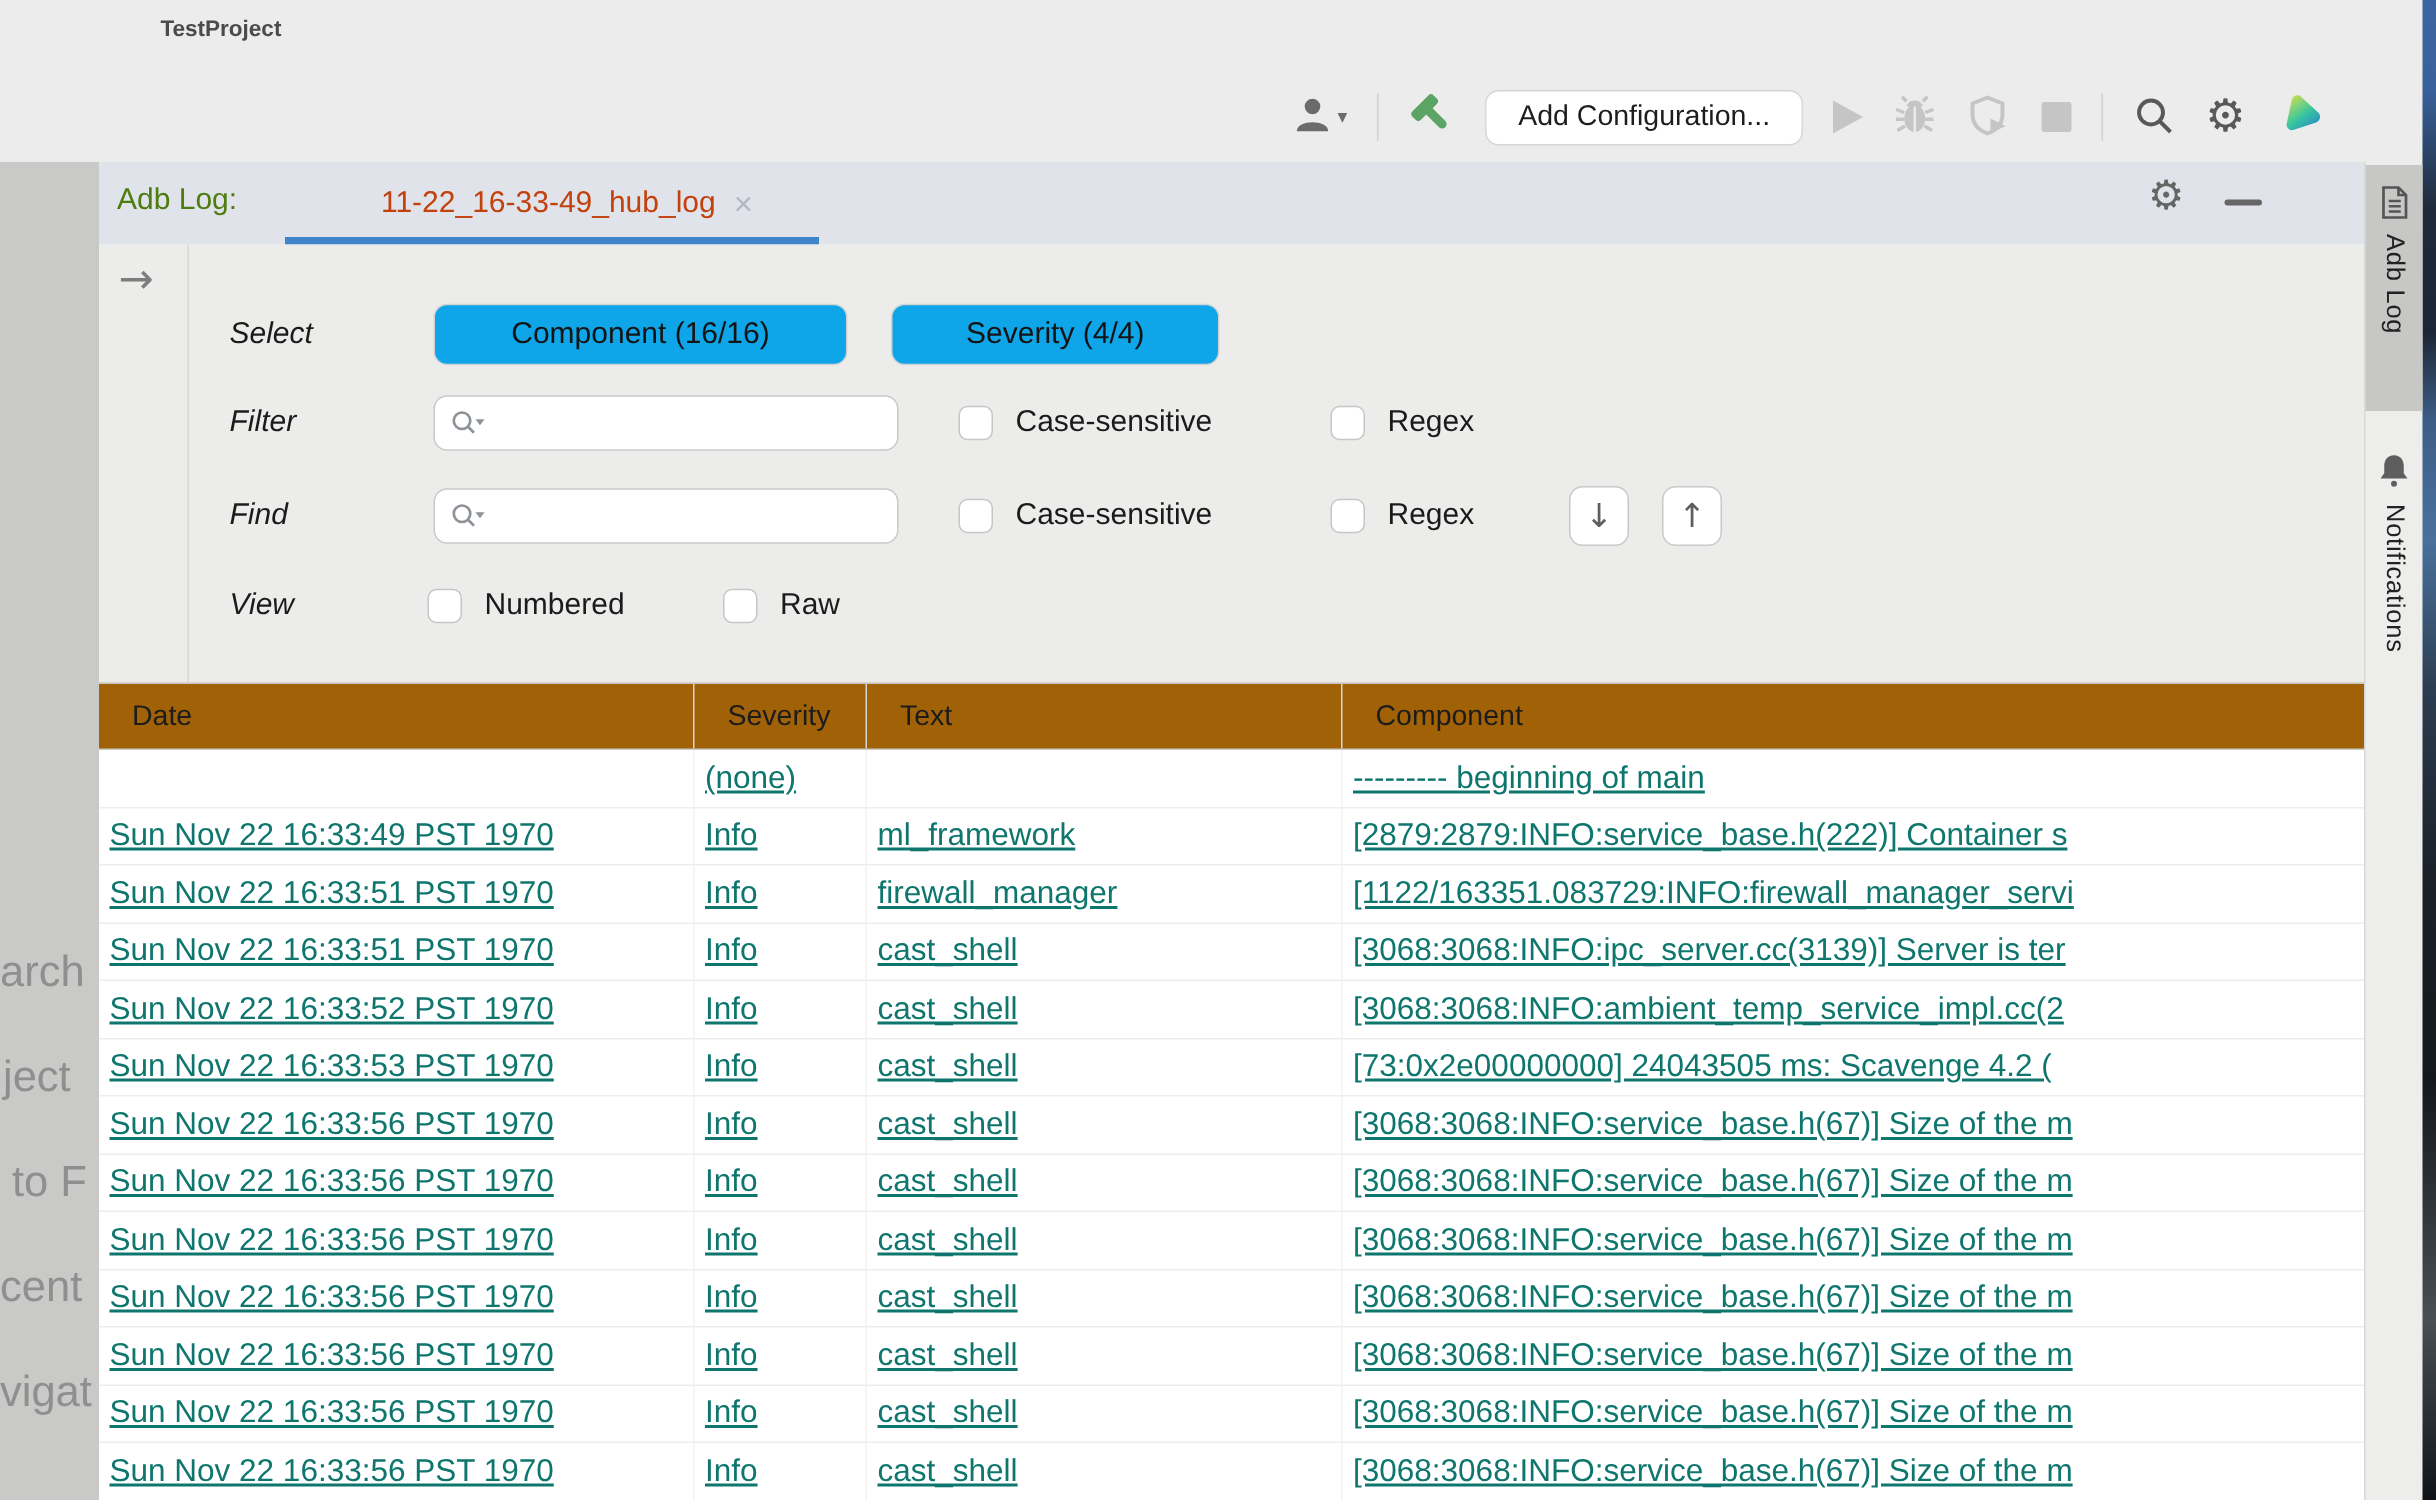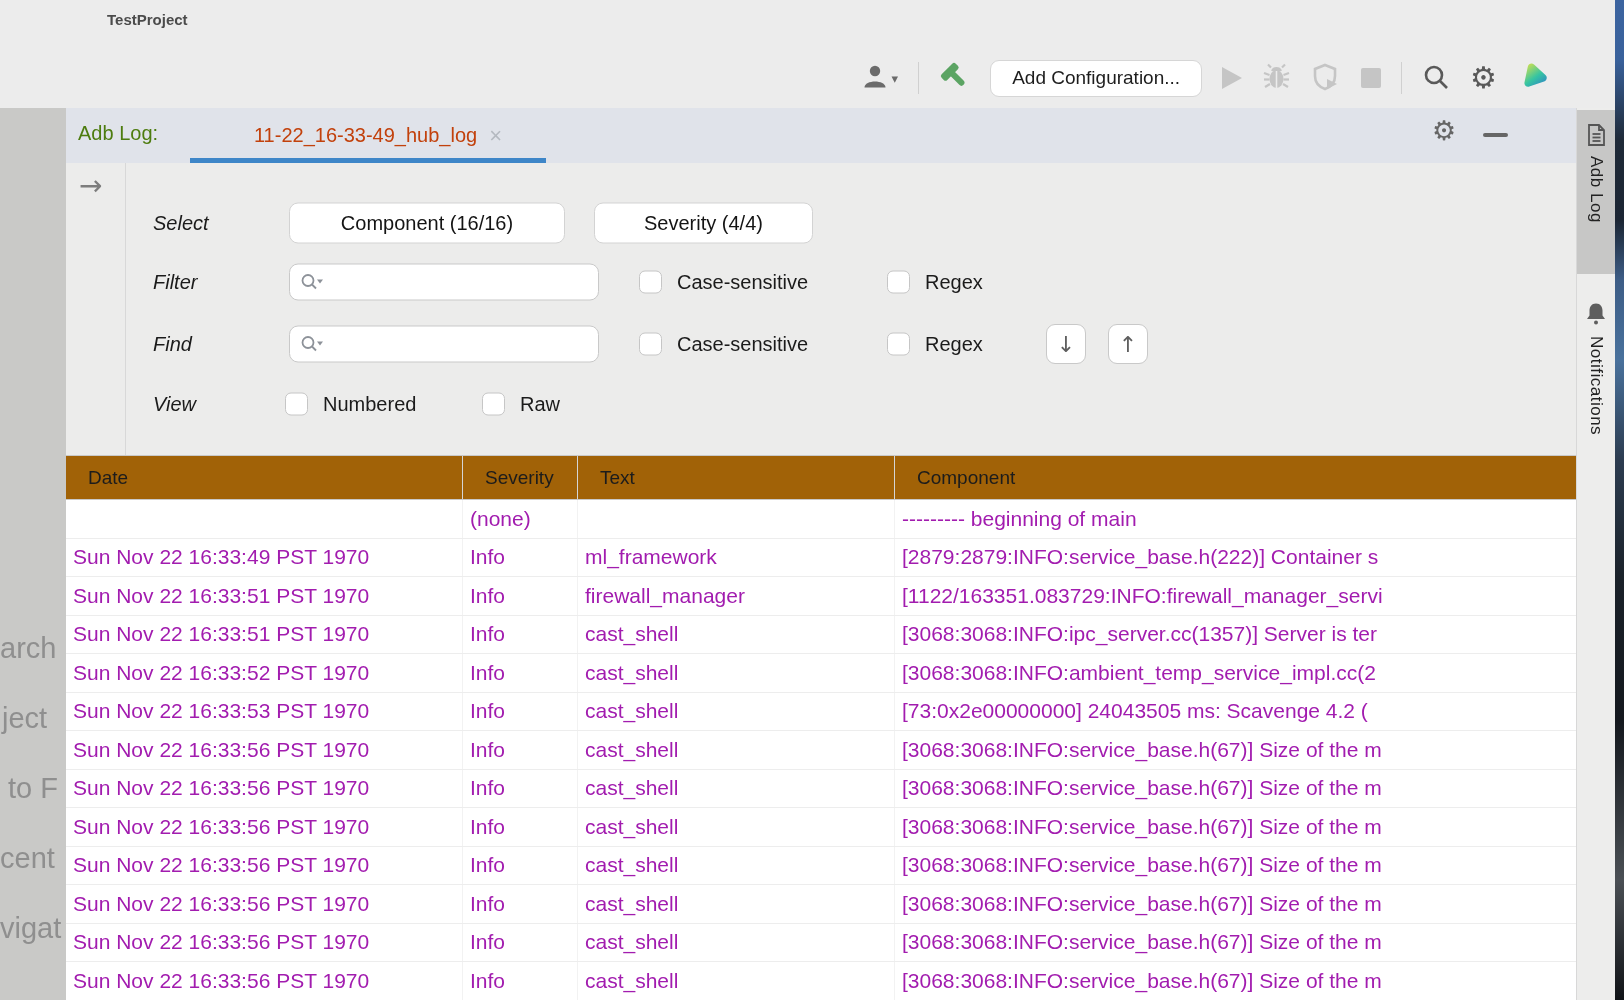--- a/index.html
+++ b/index.html
@@ -49,21 +49,21 @@
   .collapse-col{position:absolute;left:0;top:0;width:59px;height:100%;border-right:1px solid #d8d8d8;}
   .collapse-arrow{position:absolute;left:13px;top:6px;font-size:28px;color:#7d7d7d;font-family:"DejaVu Sans",sans-serif;}
   .fform{position:absolute;left:60px;top:0;right:0;height:100%;}
   .frow{position:absolute;left:0;right:0;}
   .frow > *{position:absolute;top:50%;transform:translateY(-50%);}
   .row-select{top:38px;height:44px;}
   .row-filter{top:99px;height:40px;}
   .row-find{top:161px;height:40px;}
   .row-view{top:226px;height:30px;}
   .flabel{left:27px;font-size:20px;color:#1b1b1b;font-style:italic;}
-  .pill-btn{height:41px;background:#ffffff;border:1px solid #d3d3d3;border-radius:9px;
+  .pill-btn{height:41px;background:#0ea5e9;border:1px solid #d3d3d3;border-radius:9px;
     font-size:20px;color:#141414;display:flex;align-items:center;justify-content:center;font-family:inherit;}
   .btn-component{left:163px;width:276px;}
   .btn-severity{left:468px;width:219px;}
   .search-field{left:163px;width:310px;height:37px;background:#fff;border:1px solid #c9c9c9;border-radius:9px;
     display:flex;align-items:center;box-sizing:border-box;}
   .search-field svg{margin-left:10px;flex:none;}
   .search-field input{border:none;outline:none;background:transparent;flex:1;min-width:0;font-size:19px;font-family:inherit;padding:0 8px 0 4px;}
   .cb{width:23px;height:23px;background:#fff;border:1px solid #c6c6c6;border-radius:6px;box-sizing:border-box;}
   .cb-label{font-size:20px;color:#1b1b1b;}
   .cb-cs{left:513px;} .lbl-cs{left:551px;}
@@ -76,22 +76,22 @@
 
   
   .log-table{position:absolute;left:0;top:347px;right:0;bottom:0;background:#fff;overflow:hidden;}
   .thead{position:absolute;left:0;top:0;right:0;height:45px;background:#a16207;
     border-top:1px solid #c9c9c9;border-bottom:1px solid #c9c9c9;box-sizing:border-box;
     display:grid;grid-template-columns:397px 115px 317px 1fr;}
   .th{display:flex;align-items:center;padding-left:22px;font-size:19px;color:#1c1c1c;}
   .th:not(:last-child){border-right:1px solid #d5d5d5;}
   .tbody{position:absolute;left:0;top:45px;right:0;bottom:0;}
   .trow{display:grid;grid-template-columns:397px 115px 317px 1fr;height:38.5px;border-bottom:1px solid #ededed;box-sizing:border-box;}
-  .td{display:flex;align-items:center;padding-left:7px;font-size:21px;color:#a21caf;
-    white-space:nowrap;overflow:hidden;}
+  .td{display:flex;align-items:center;padding-left:7px;font-size:21px;color:#0f766e;
+    white-space:nowrap;overflow:hidden;text-decoration:underline;}
   .td:not(:last-child){border-right:1px solid #f2f2f2;}
 
   
   .stripe{position:absolute;left:1576px;top:108px;width:39px;height:892px;background:#ededec;border-left:1px solid #d8d8d8;box-sizing:border-box;}
   .stripe-tab{position:absolute;left:0;width:100%;display:flex;flex-direction:column;align-items:center;}
   .tab-adb{top:2px;height:164px;background:#c7c7c6;}
   .tab-notif{top:180px;height:195px;}
   .stripe-tab svg{margin-top:13px;flex:none;}
   .vtext{writing-mode:vertical-rl;font-size:17px;color:#222;margin-top:9px;letter-spacing:0.5px;white-space:nowrap;}
 </style>
@@ -291,21 +291,21 @@
           <div class="trow">
             <div class="td">Sun Nov 22 16:33:51 PST 1970</div>
             <div class="td">Info</div>
             <div class="td">firewall_manager</div>
             <div class="td">[1122/163351.083729:INFO:firewall_manager_servi</div>
           </div>
           <div class="trow">
             <div class="td">Sun Nov 22 16:33:51 PST 1970</div>
             <div class="td">Info</div>
             <div class="td">cast_shell</div>
-            <div class="td">[3068:3068:INFO:ipc_server.cc(1357)] Server is ter</div>
+            <div class="td">[3068:3068:INFO:ipc_server.cc(3139)] Server is ter</div>
           </div>
           <div class="trow">
             <div class="td">Sun Nov 22 16:33:52 PST 1970</div>
             <div class="td">Info</div>
             <div class="td">cast_shell</div>
             <div class="td">[3068:3068:INFO:ambient_temp_service_impl.cc(2</div>
           </div>
           <div class="trow">
             <div class="td">Sun Nov 22 16:33:53 PST 1970</div>
             <div class="td">Info</div>

